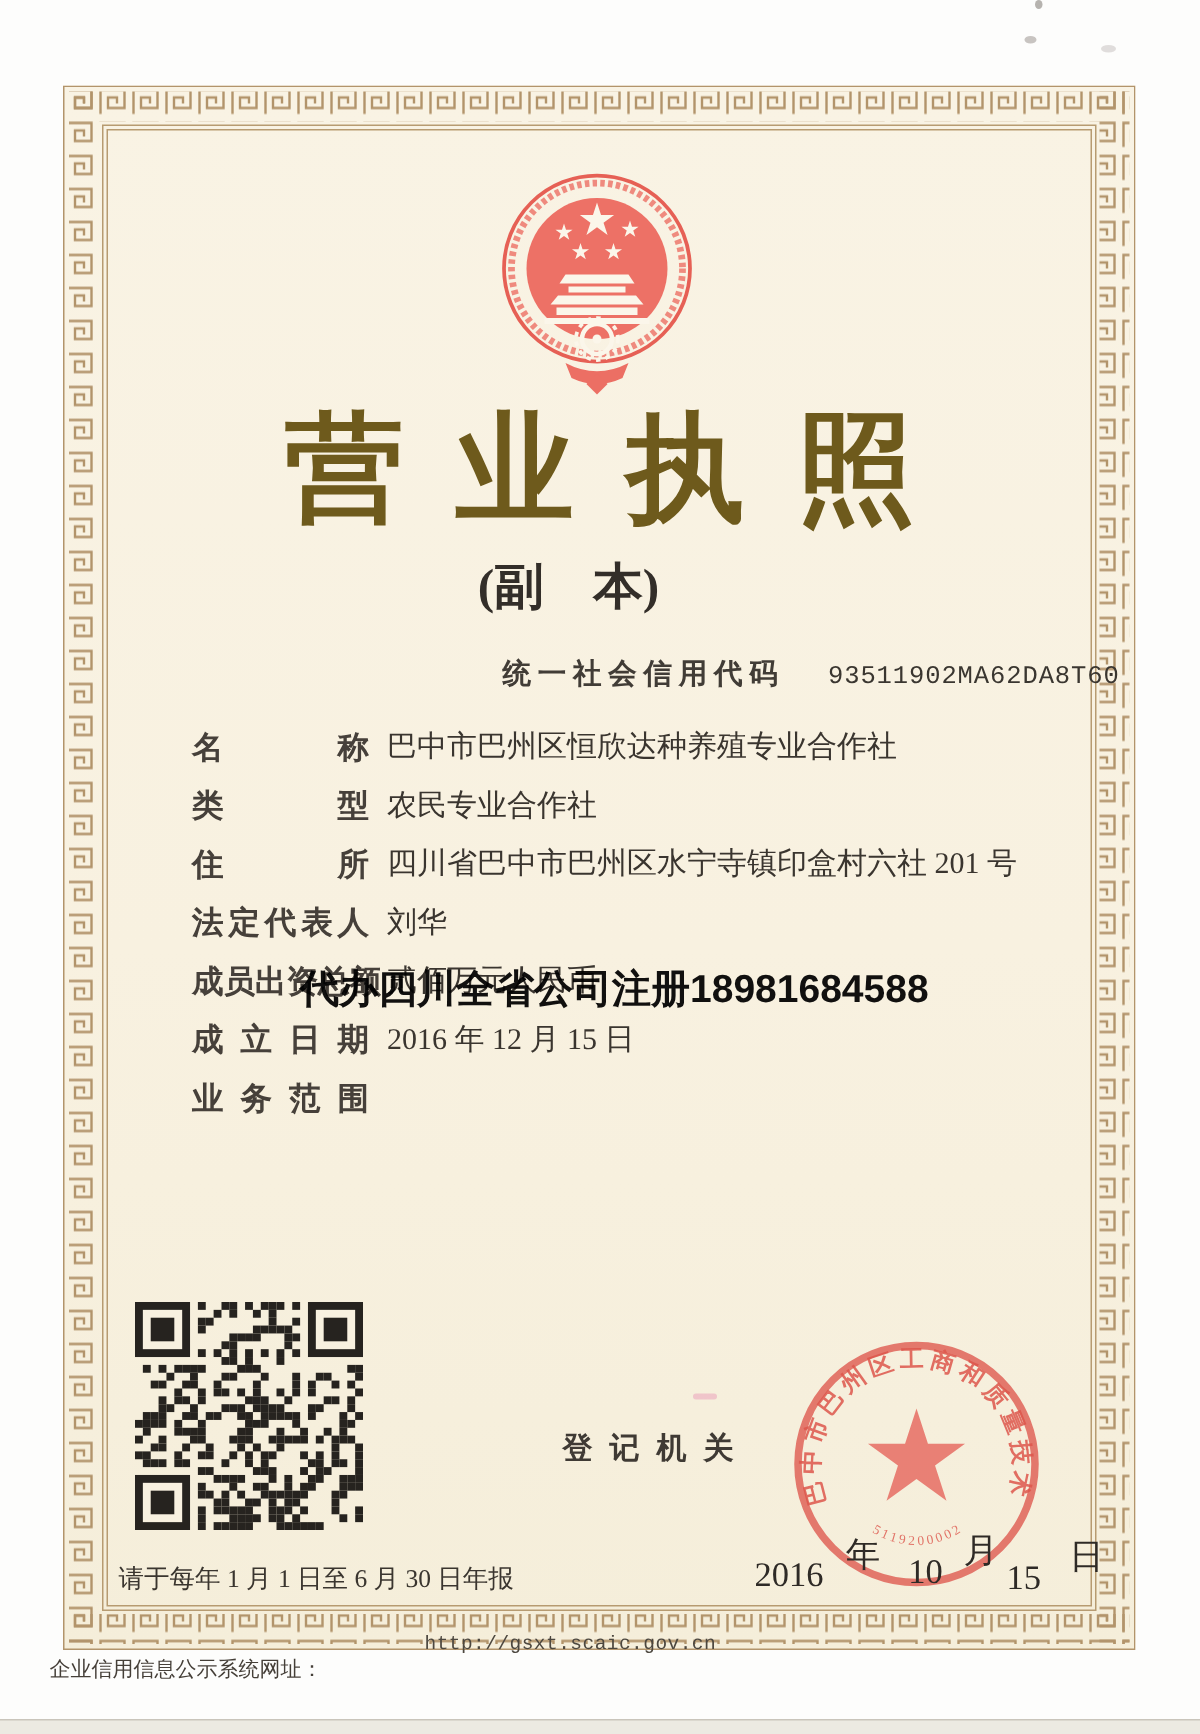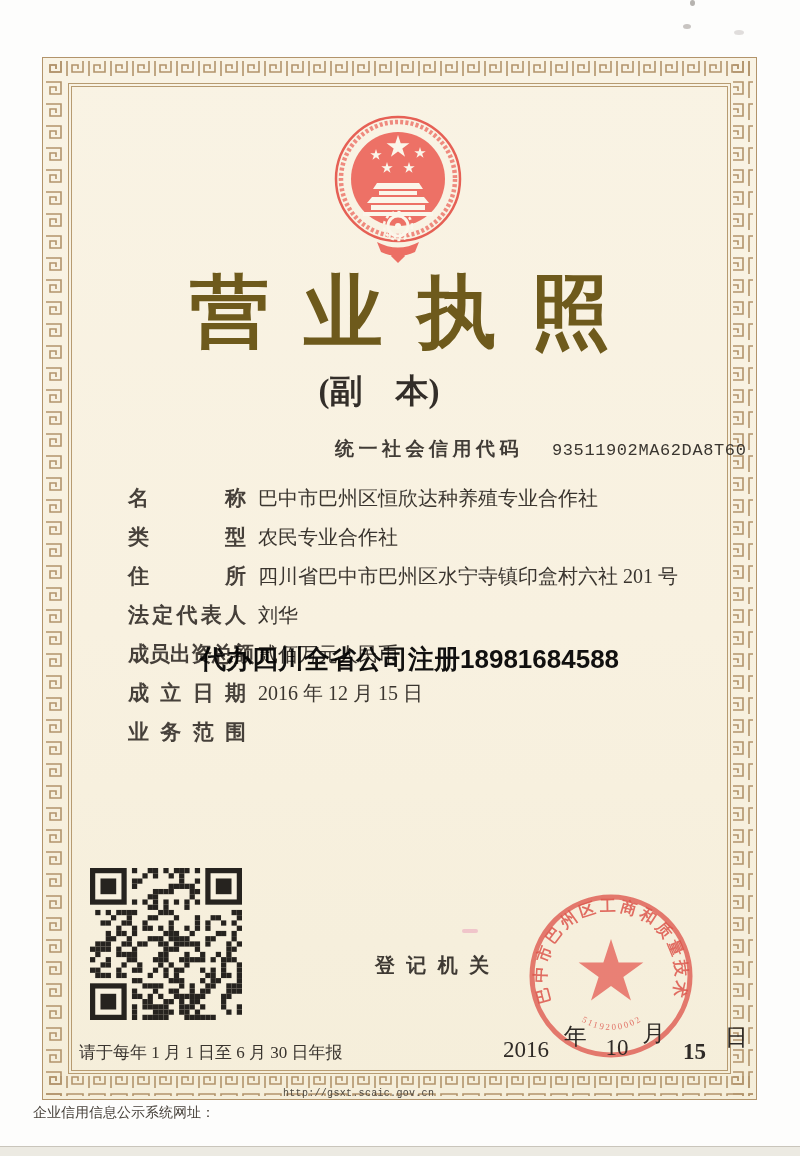--- a/index.html
+++ b/index.html
@@ -41,26 +41,26 @@
   
   .reg-label{position:absolute;left:375px;top:952px;width:114px;display:flex;
              justify-content:space-between;font-size:20px;font-weight:600;color:#3f3a34;z-index:2;}
   .seal{position:absolute;left:526px;top:891px;width:170px;height:170px;z-index:2;}
   .issue-date{position:absolute;left:503px;top:1018px;z-index:3;font-size:23px;color:#2e2a26;white-space:nowrap;}
   .issue-date span{display:inline-block;position:relative;}
   .d-year{top:16px;}
   .d-yu{top:3px;margin-left:9px;}
   .d-month{top:14px;margin-left:13px;}
   .d-mu{top:0px;margin-left:8px;}
-  .d-day{top:18px;margin-left:12px;font-weight:bold;}
+  .d-day{top:18px;}
   .d-du{top:4px;margin-left:13px;}
   
   .footer-left{position:absolute;left:33px;top:1104px;font-size:14px;color:#453f38;z-index:4;white-space:nowrap;}
   .footer-url{position:absolute;left:283px;top:1088px;font-family:"Liberation Mono","DejaVu Sans Mono",monospace;
-              font-size:10px;letter-spacing:0.3px;color:#4c473f;z-index:4;white-space:nowrap;}
+              font-size:13px;letter-spacing:0.3px;color:#4c473f;z-index:4;white-space:nowrap;}
   .footer-right{position:absolute;left:487px;top:1104px;font-size:13.5px;color:#453f38;z-index:4;white-space:nowrap;}
   
   .speck{position:absolute;border-radius:50%;z-index:0;}
   .speck1{left:683px;top:24px;width:8px;height:5px;background:rgba(120,110,105,.40);}
   .speck2{left:734px;top:30px;width:10px;height:5px;background:rgba(150,140,135,.28);}
   .speck3{left:690px;top:0px;width:5px;height:6px;background:rgba(95,88,82,.45);}
   .smudge-pink{position:absolute;left:462px;top:929px;width:16px;height:4px;border-radius:2px;
                background:rgba(230,120,170,.35);z-index:2;}
   .bottom-edge{position:absolute;left:0;top:1146px;width:800px;height:10px;
                background:#eceae2;border-top:1px solid #c9c5bb;z-index:0;}

